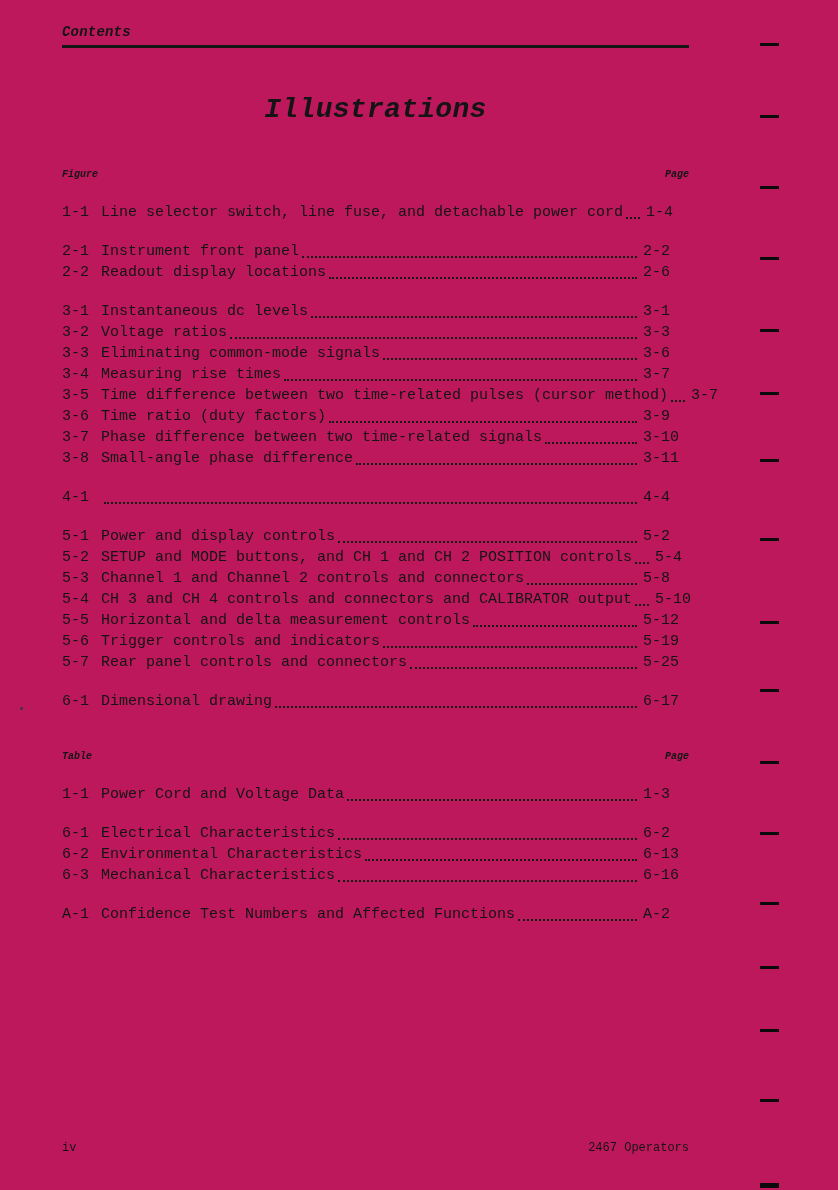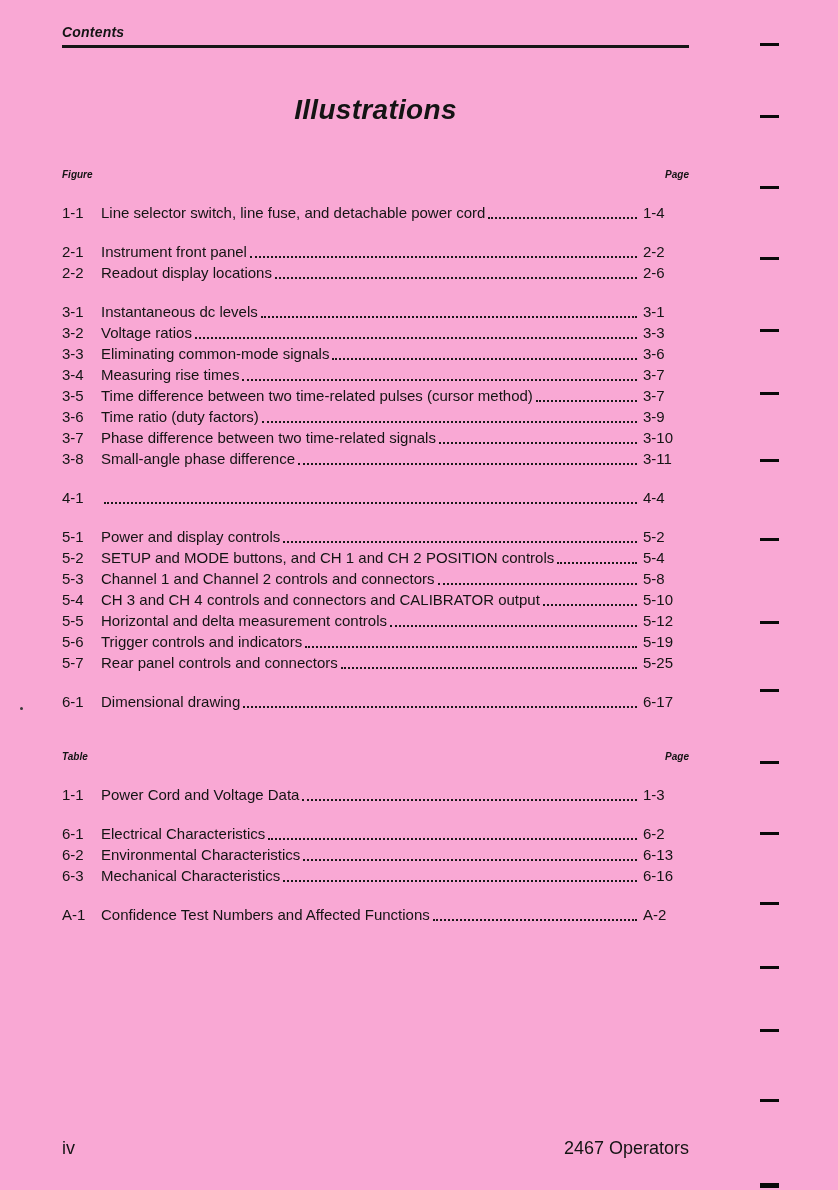--- a/index.html
+++ b/index.html
@@ -4,23 +4,23 @@
 <style>
   html, body {
     margin: 0;
     padding: 0;
     background: #e8e8e8;
   }
   .sheet {
     position: relative;
     width: 838px;
     height: 1190px;
-    background: #f9a8d4;
+    background: #be185d;
     color: #141414;
-    font-family: Liberation Sans, sans-serif;
+    font-family: Liberation Mono, monospace;
     overflow: hidden;
   }
   .content {
     position: absolute;
     left: 62px;
     top: 0;
     width: 627px;
   }
   .crumb {
     margin-top: 24px;
@@ -74,21 +74,21 @@
     border-bottom: 2px dotted #181818;
   }
   .pageno { flex: none; width: 46px; padding-left: 3px; }
   .footer {
     position: absolute;
     left: 62px;
     top: 1139px;
     width: 627px;
     display: flex;
     justify-content: space-between;
-    font-size: 18px;
+    font-size: 12px;
     line-height: 18px;
   }
   .binding-mark {
     position: absolute;
     left: 760px;
     width: 19px;
     background: #0a0a0a;
   }
   .speck {
     position: absolute;

